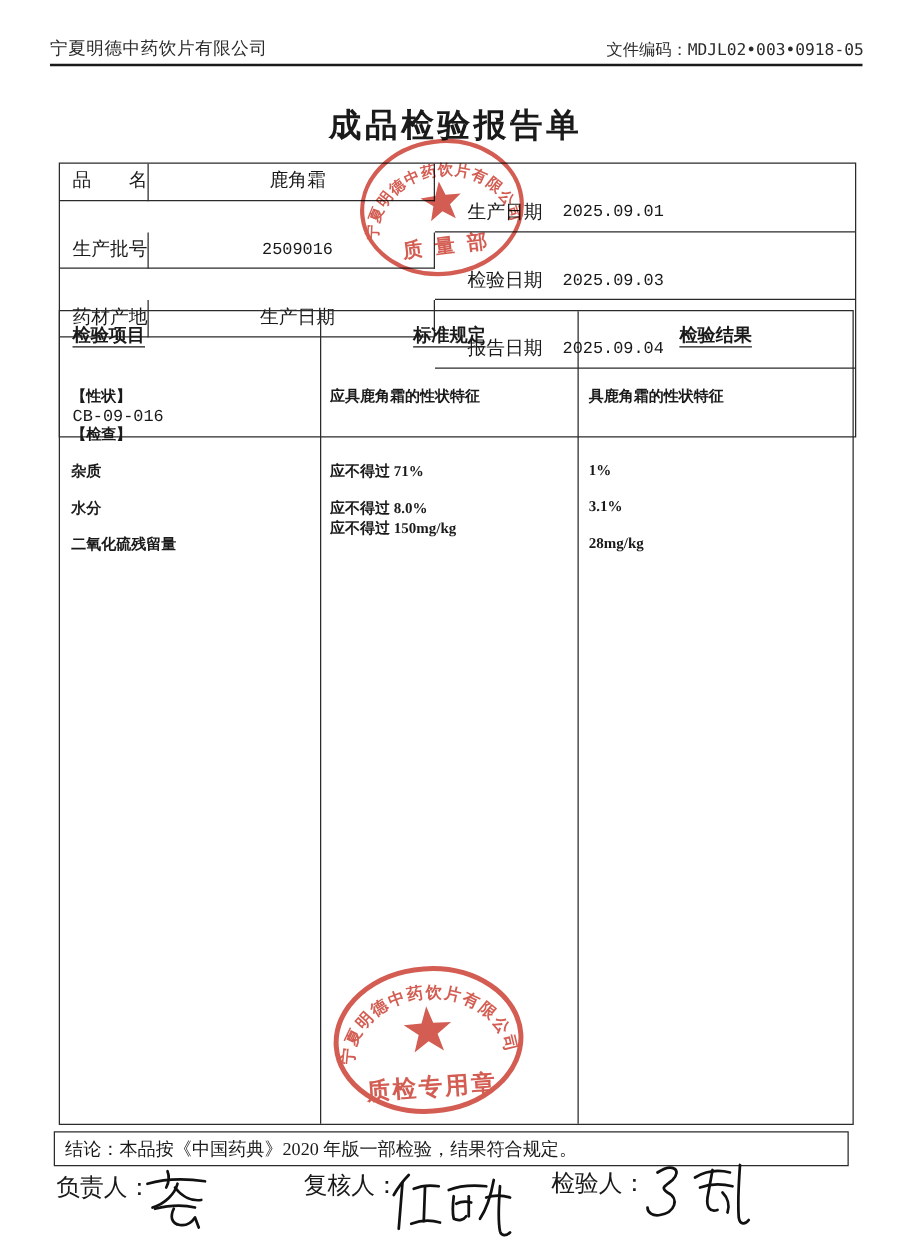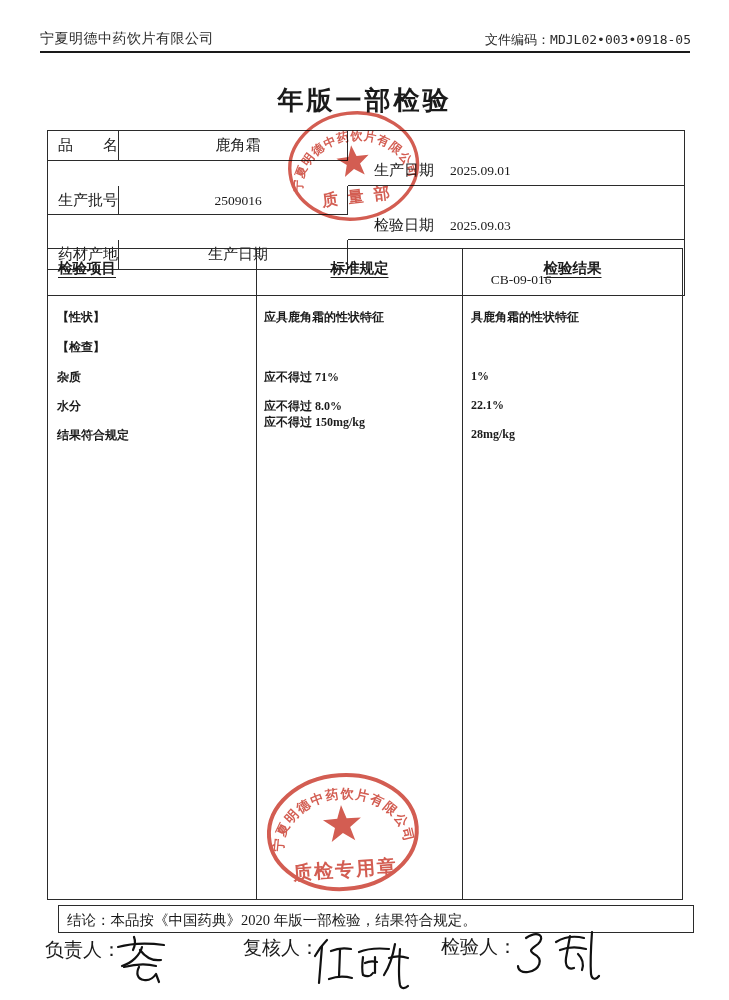--- a/index.html
+++ b/index.html
@@ -22,104 +22,108 @@
     display:grid;grid-template-columns:71px 229px 1fr;font-size:15px;
   }
   .info-table .cell{
     height:29.5px;line-height:29.5px;box-sizing:border-box;
     border-right:1px solid #2b2b2b;border-bottom:1px solid #2b2b2b;
     padding-left:10px;white-space:nowrap;overflow:visible;text-align:center;
   }
   .info-table .last-col{border-right:none;margin-top:25px;}
   .info-table .last-row{border-bottom:none;}
   .info-table .span2{grid-column:1 / span 2;}
-  .mono{font-family:Liberation Serif, serif;font-size:13.5px;}
+  .mono{font-family:Liberation Mono, monospace;font-size:13.5px;}
   .datecell{display:flex;}
   .datecell .dlabel{width:92px;flex:0 0 auto;}
   
   .detail-table{
     left:47px;top:248px;width:636px;height:652px;border:1.5px solid #2b2b2b;
     display:grid;grid-template-columns:209px 206px 1fr;box-sizing:border-box;font-weight:bold;
   }
   .dcol{position:relative;border-right:1px solid #2b2b2b;}
   .dcol.last{border-right:none;}
   .dhead{
     position:absolute;top:10px;width:100%;text-align:center;font-size:14.5px;
     text-decoration:underline;text-underline-offset:4px;
   }
   .dhead.left{width:auto;left:10px;text-align:left;}
   .dline{position:absolute;left:9px;font-size:12px;white-space:nowrap;}
   .dcol .dline.c2{left:7px;}
   .dcol .dline.c3{left:8px;}
   
   .conclusion{
-    left:58px;top:905px;width:636px;height:28px;line-height:28px;
+    left:43px;top:905px;width:636px;height:28px;line-height:28px;
     border:1.5px solid #2b2b2b;box-sizing:border-box;padding-left:8px;font-size:14.5px;
   }
   .sig-label{font-size:19px;}
   .sig svg{display:block;}
   .ink{stroke:#111;stroke-width:2.2;fill:none;stroke-linecap:round;stroke-linejoin:round;}
   
   .stamp{mix-blend-mode:multiply;opacity:.82;}
   .stamp text{font-family:"Liberation Serif","DejaVu Serif",serif;font-weight:700;}
 </style>
 </head>
 <body>
 
 <div class="abs hdr-left">宁夏明德中药饮片有限公司</div>
 <div class="abs hdr-right">
   <span>文件编码：</span><span class="code">MDJL02•003•0918-05</span>
 </div>
 <div class="abs hdr-rule"></div>
 
-<div class="abs title">年版一部检验</div>
+<div class="abs title">成品检验报告单</div>
 
 <div class="abs info-table">
 
   <div class="cell">品　　名</div>
   <div class="cell">鹿角霜</div>
   <div class="cell last-col datecell">
     <span class="dlabel">生产日期</span>
     <span class="mono">2025.09.01</span>
   </div>
 
   <div class="cell">生产批号</div>
   <div class="cell mono">2509016</div>
   <div class="cell last-col datecell">
     <span class="dlabel">检验日期</span>
     <span class="mono">2025.09.03</span>
   </div>
 
   <div class="cell">药材产地</div>
   <div class="cell">生产日期</div>
+  <div class="cell last-col datecell">
+    <span class="dlabel">报告日期</span>
+    <span class="mono">2025.09.04</span>
+  </div>
 
   <div class="cell last-col last-row mono">CB-09-016</div>
 </div>
 
 <div class="abs detail-table">
   <div class="dcol">
     <span class="dhead left">检验项目</span>
     <span class="dline" style="top:60px">【性状】</span>
     <span class="dline" style="top:90px">【检查】</span>
     <span class="dline" style="top:120px">杂质</span>
     <span class="dline" style="top:149px">水分</span>
-    <span class="dline" style="top:178px">结果符合规定</span>
+    <span class="dline" style="top:178px">二氧化硫残留量</span>
   </div>
   <div class="dcol">
     <span class="dhead">标准规定</span>
     <span class="dline c2" style="top:60px">应具鹿角霜的性状特征</span>
     <span class="dline c2" style="top:120px">应不得过 71%</span>
     <span class="dline c2" style="top:149px">应不得过 8.0%</span>
     <span class="dline c2" style="top:165px">应不得过 150mg/kg</span>
   </div>
   <div class="dcol last">
     <span class="dhead">检验结果</span>
     <span class="dline c3" style="top:60px">具鹿角霜的性状特征</span>
     <span class="dline c3" style="top:120px">1%</span>
-    <span class="dline c3" style="top:149px">22.1%</span>
+    <span class="dline c3" style="top:149px">3.1%</span>
     <span class="dline c3" style="top:178px">28mg/kg</span>
   </div>
 </div>
 
 <div class="abs conclusion">结论：本品按《中国药典》2020 年版一部检验，结果符合规定。</div>
 
 <div class="abs sig-label" style="left:45px;top:937px">负责人：</div>
 <div class="abs sig" style="left:106px;top:933px">
   <svg width="72" height="54" viewBox="0 0 72 54">
     <path class="ink" d="M28 4 C30 9 29 13 27 17"></path>

